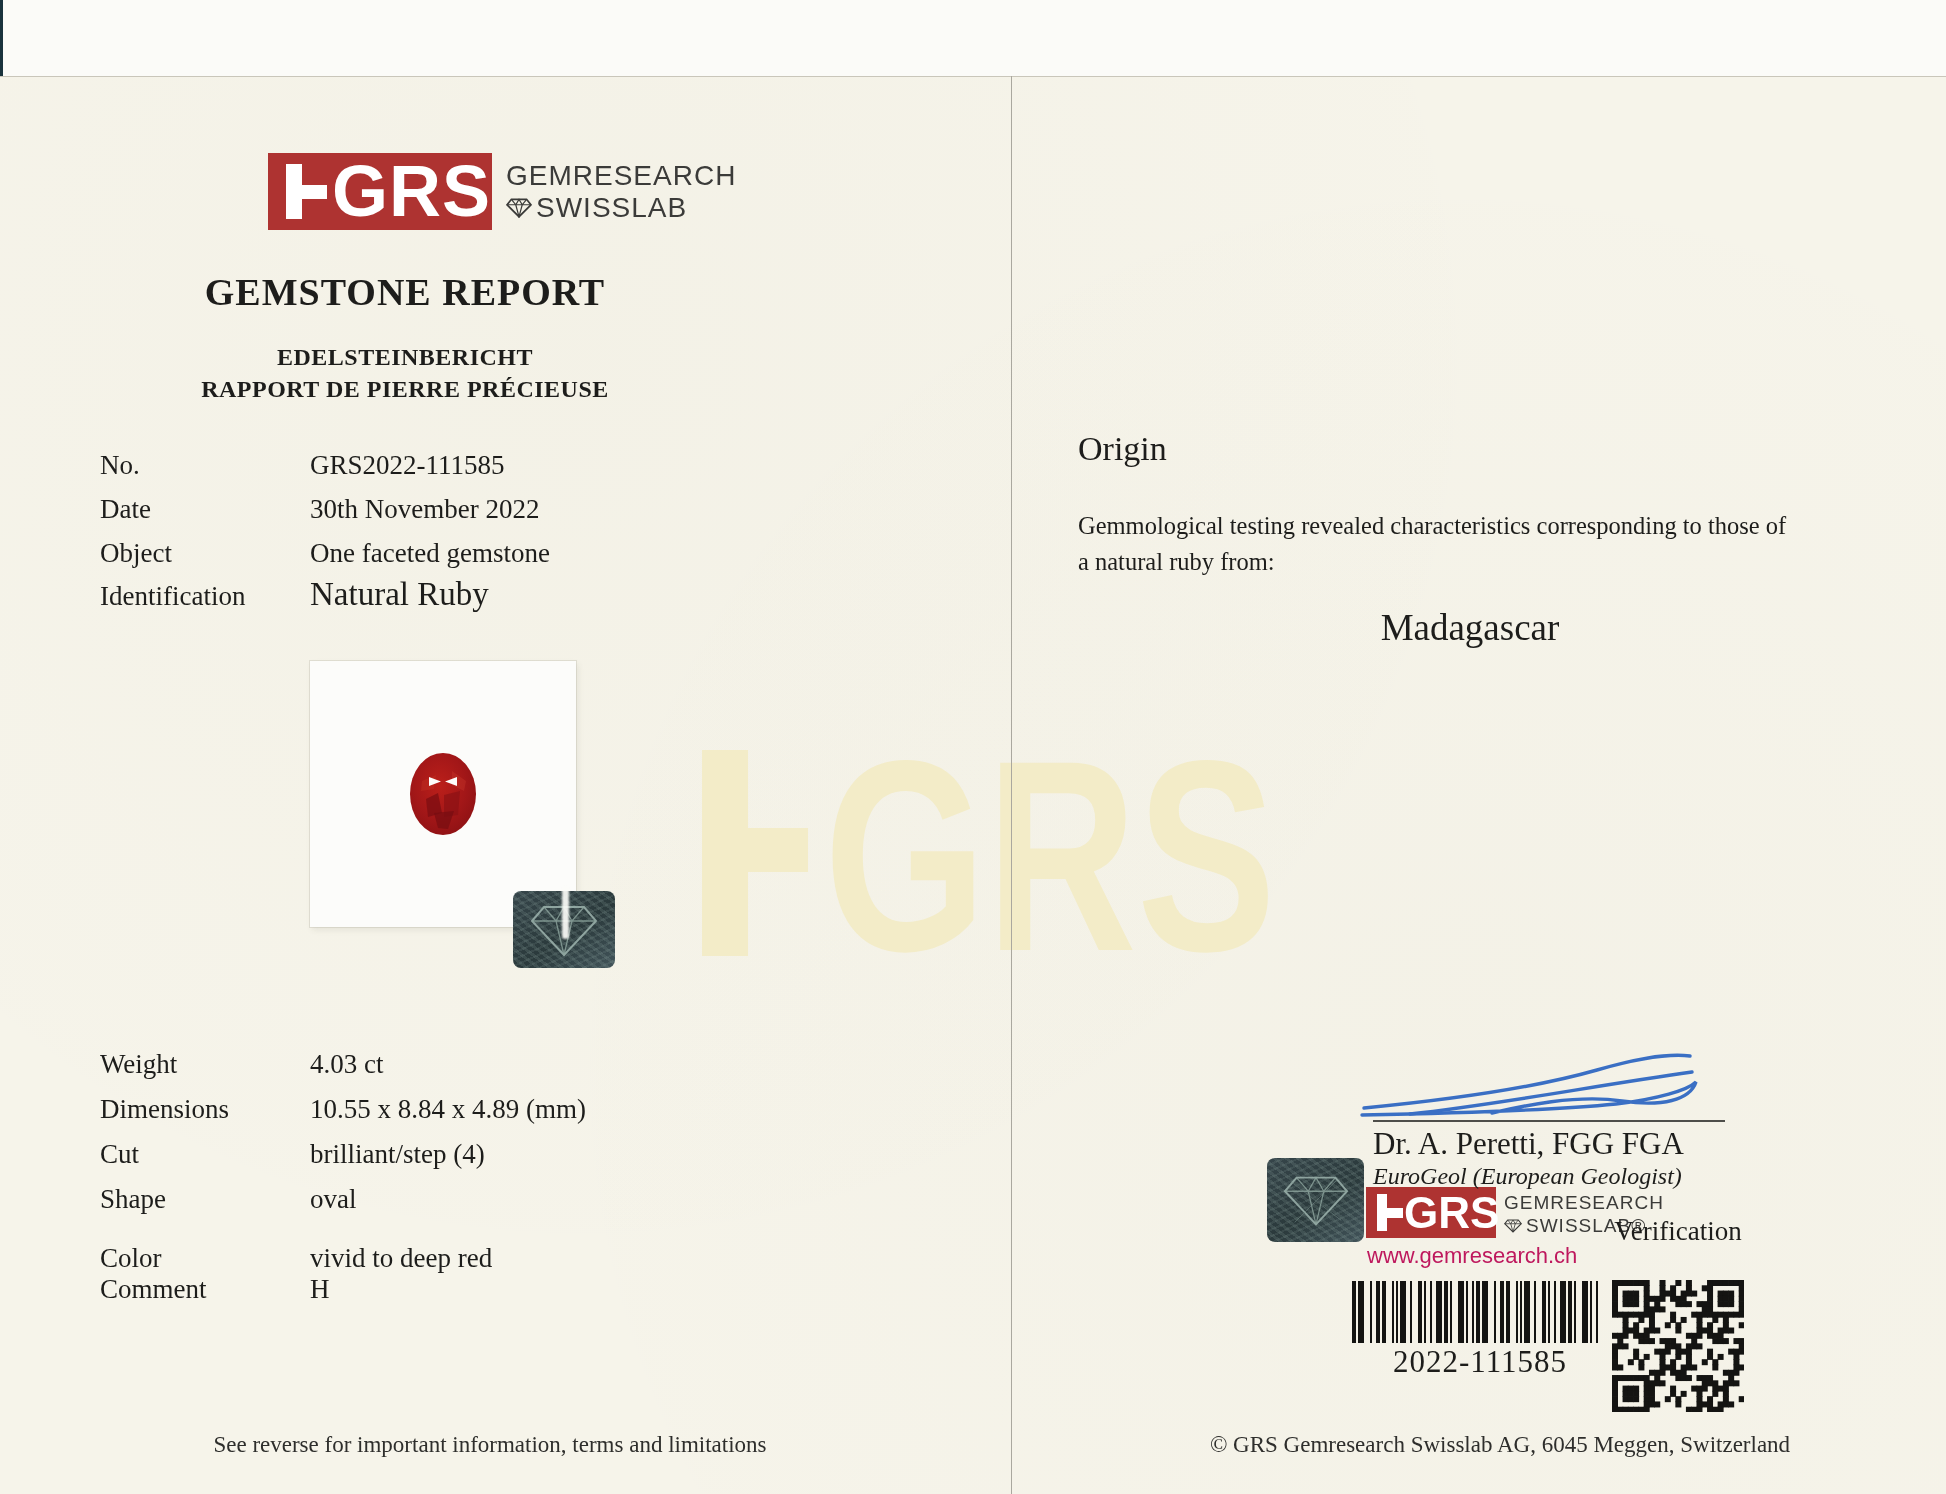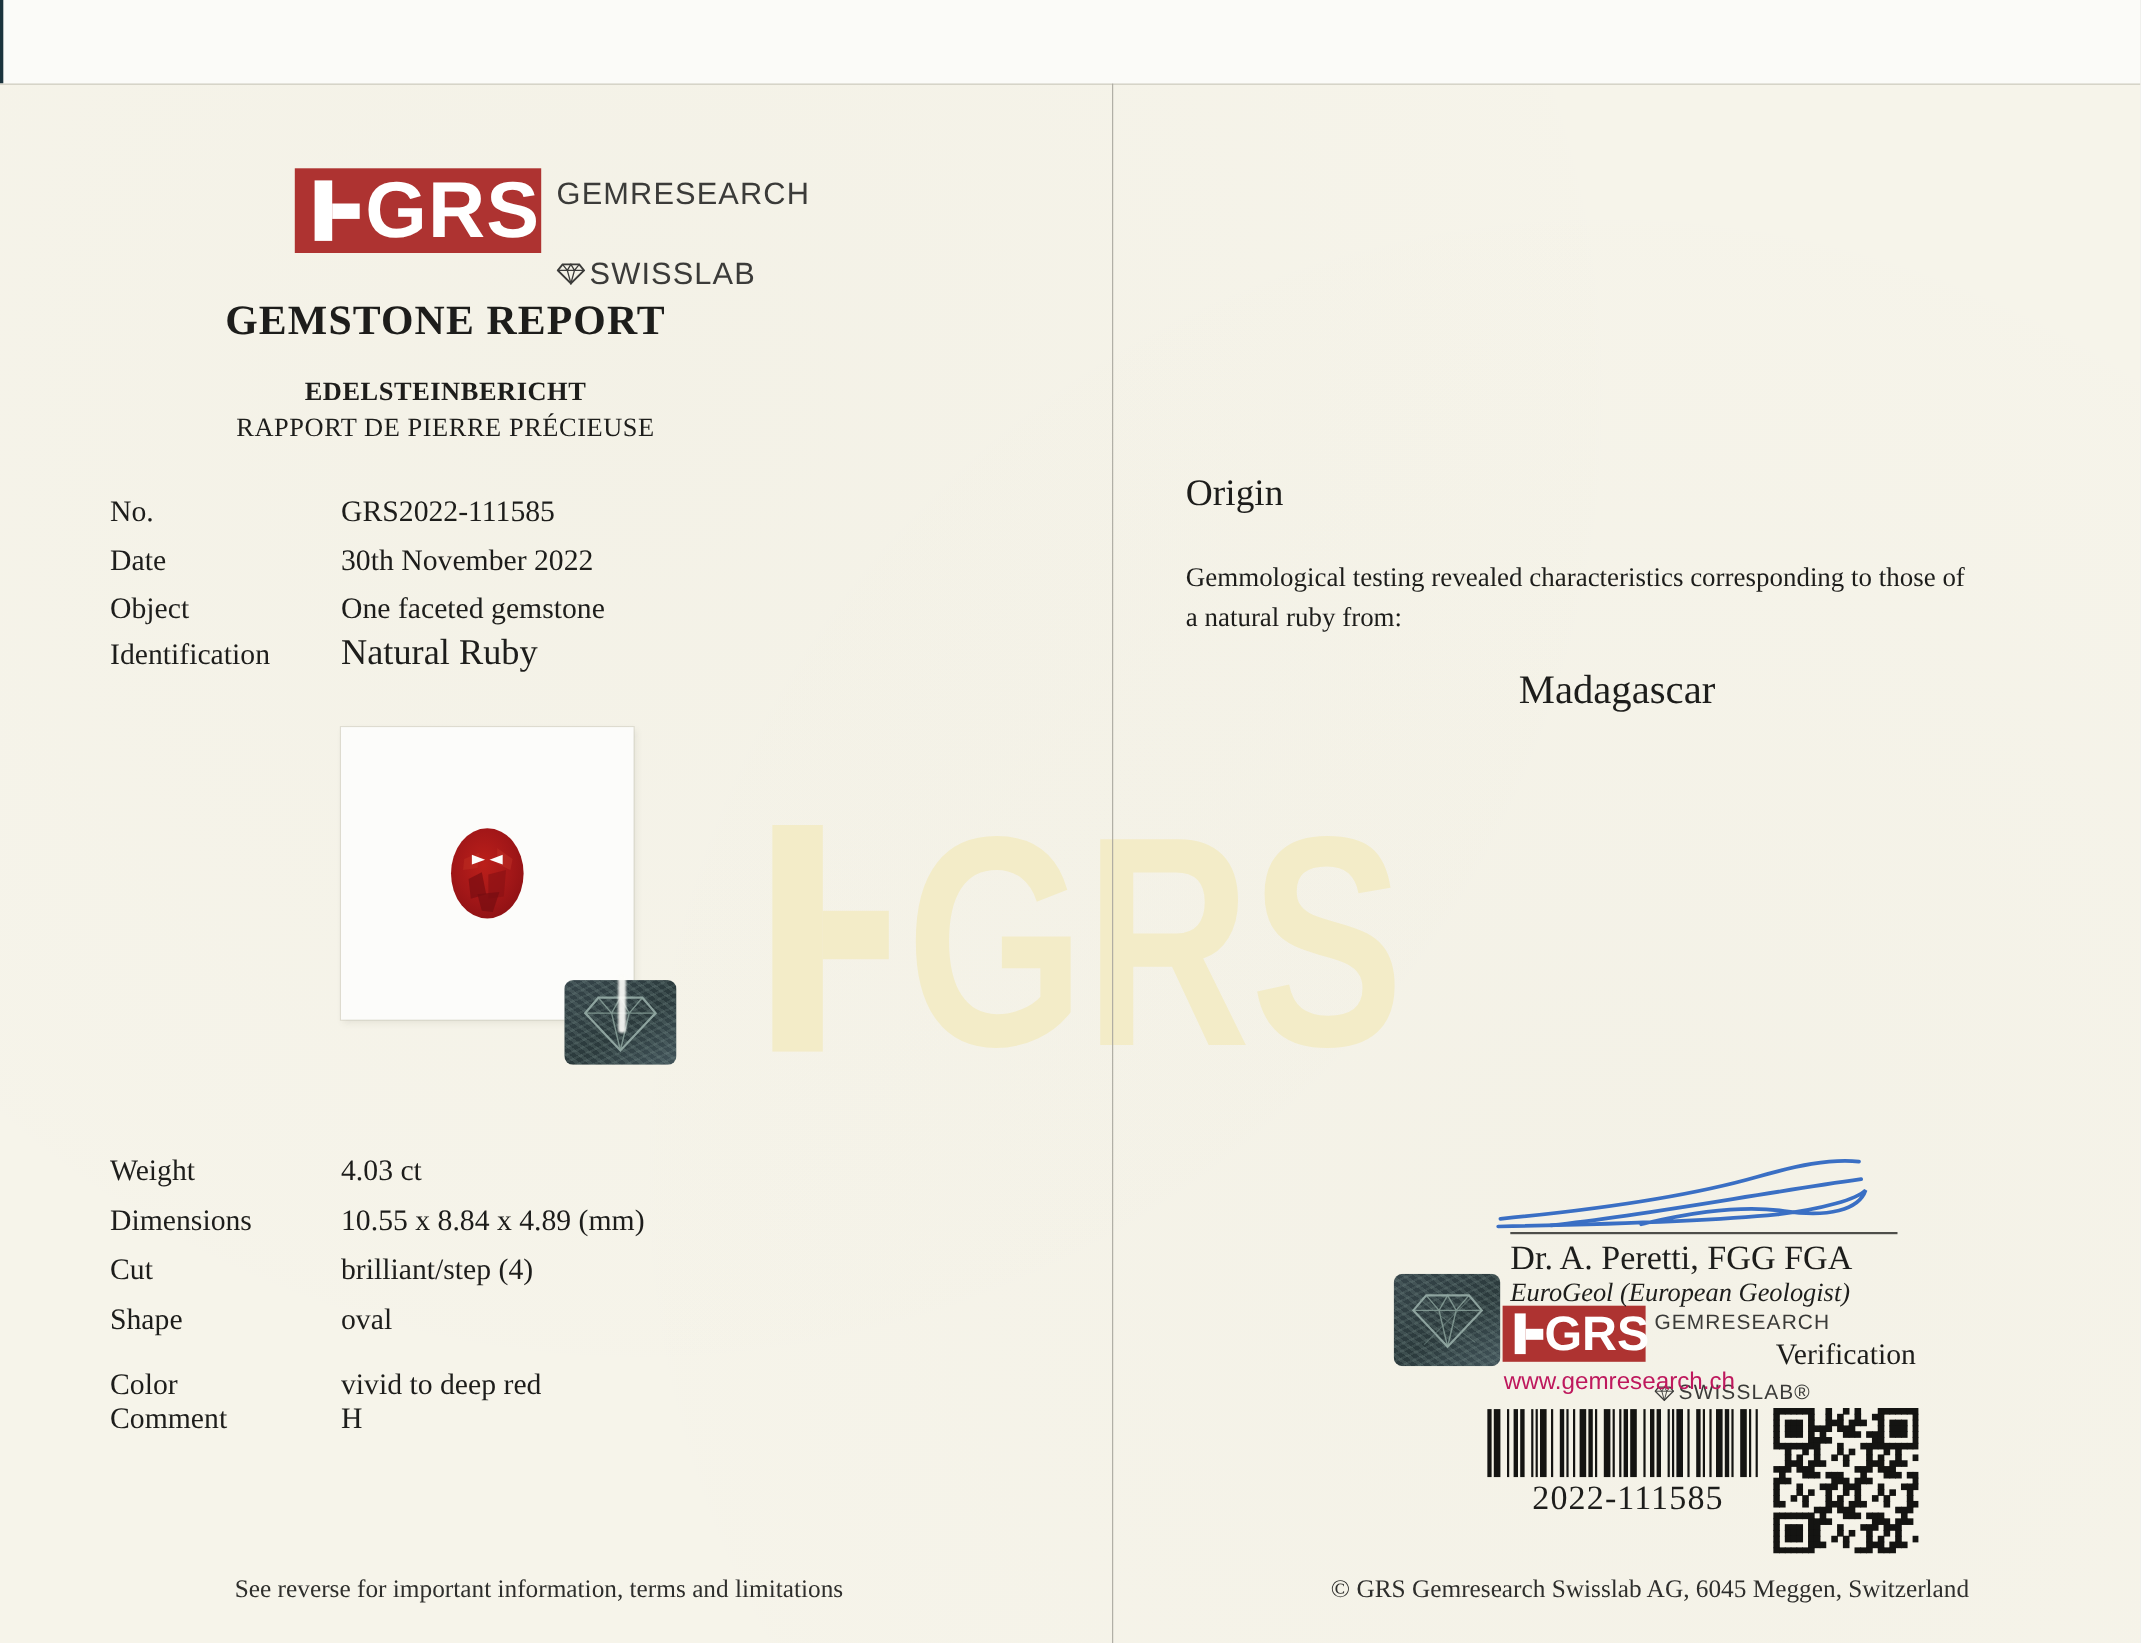--- a/index.html
+++ b/index.html
@@ -40,29 +40,29 @@
   .logo-main .vbar{left:18px;top:11px;width:16px;height:55px;}
   .logo-main .hbar{left:34px;top:32px;width:25px;height:14px;}
   .logo-main .grs{left:64px;top:0;font-size:72px;line-height:77px;letter-spacing:1px;}
   .logo-small{left:1366px;top:1187px;width:130px;height:51px;}
   .logo-small .vbar{left:11px;top:7px;width:10px;height:37px;}
   .logo-small .hbar{left:21px;top:21px;width:16px;height:10px;}
   .logo-small .grs{left:38px;top:0;font-size:44px;line-height:51px;}
 
   .brandtext{position:absolute;font-family:"Liberation Sans",sans-serif;color:#3b3b39;}
   .brandtext .l1{letter-spacing:1px;}
-  .brandtext .l2{display:flex;align-items:center;gap:4px;letter-spacing:1px;margin-top:41px;}
+  .brandtext .l2{display:flex;align-items:center;gap:4px;letter-spacing:1px;}
   .brand-main{left:506px;top:160px;font-size:28px;line-height:32px;}
   .brand-small{left:1504px;top:1191px;font-size:19px;line-height:23px;}
 
   
   .title-block{position:absolute;left:95px;width:620px;text-align:center;}
   .doc-title{top:270px;font-size:38px;font-weight:700;letter-spacing:1px;}
   .doc-sub1{top:344px;font-size:24px;font-weight:700;letter-spacing:0.5px;}
-  .doc-sub2{top:376px;font-size:24px;font-weight:400;letter-spacing:0.5px;}
+  .doc-sub2{top:376px;font-size:24px;font-weight:700;letter-spacing:0.5px;}
 
   .field-row{position:absolute;left:100px;font-size:27px;white-space:nowrap;z-index:2;}
   .field-row .lbl{display:inline-block;width:210px;}
   .fr-ident .val{font-size:33px;}
 
   .photo{
     position:absolute;left:310px;top:661px;width:266px;height:266px;background:#fcfcfa;z-index:2;
     box-shadow:0 0 0 1px rgba(185,182,170,0.35), 2px 3px 6px rgba(90,88,70,0.10);
   }
   .ruby{position:absolute;left:98px;top:90px;}

